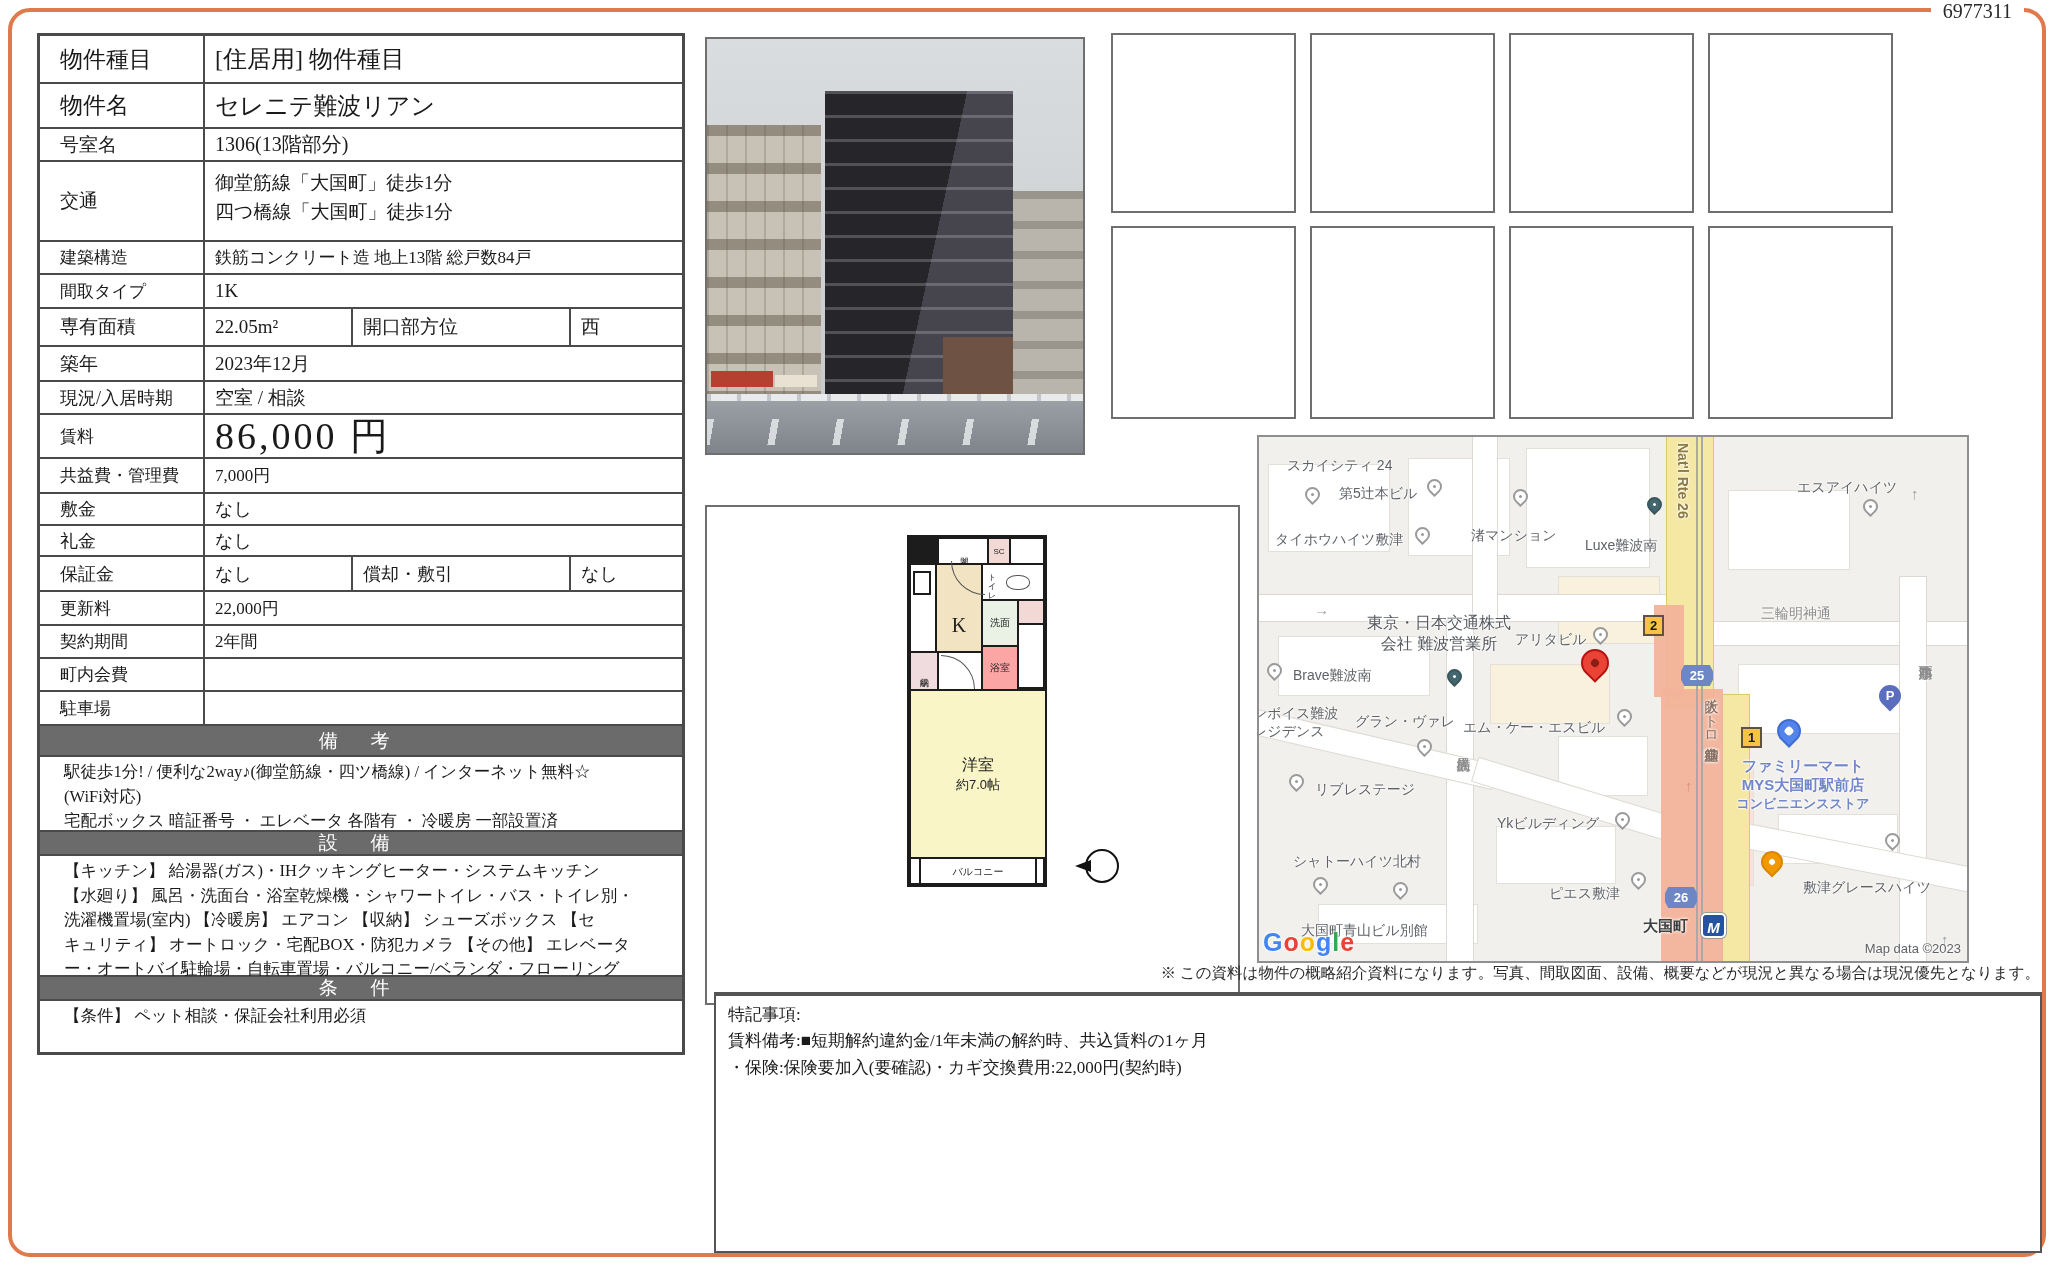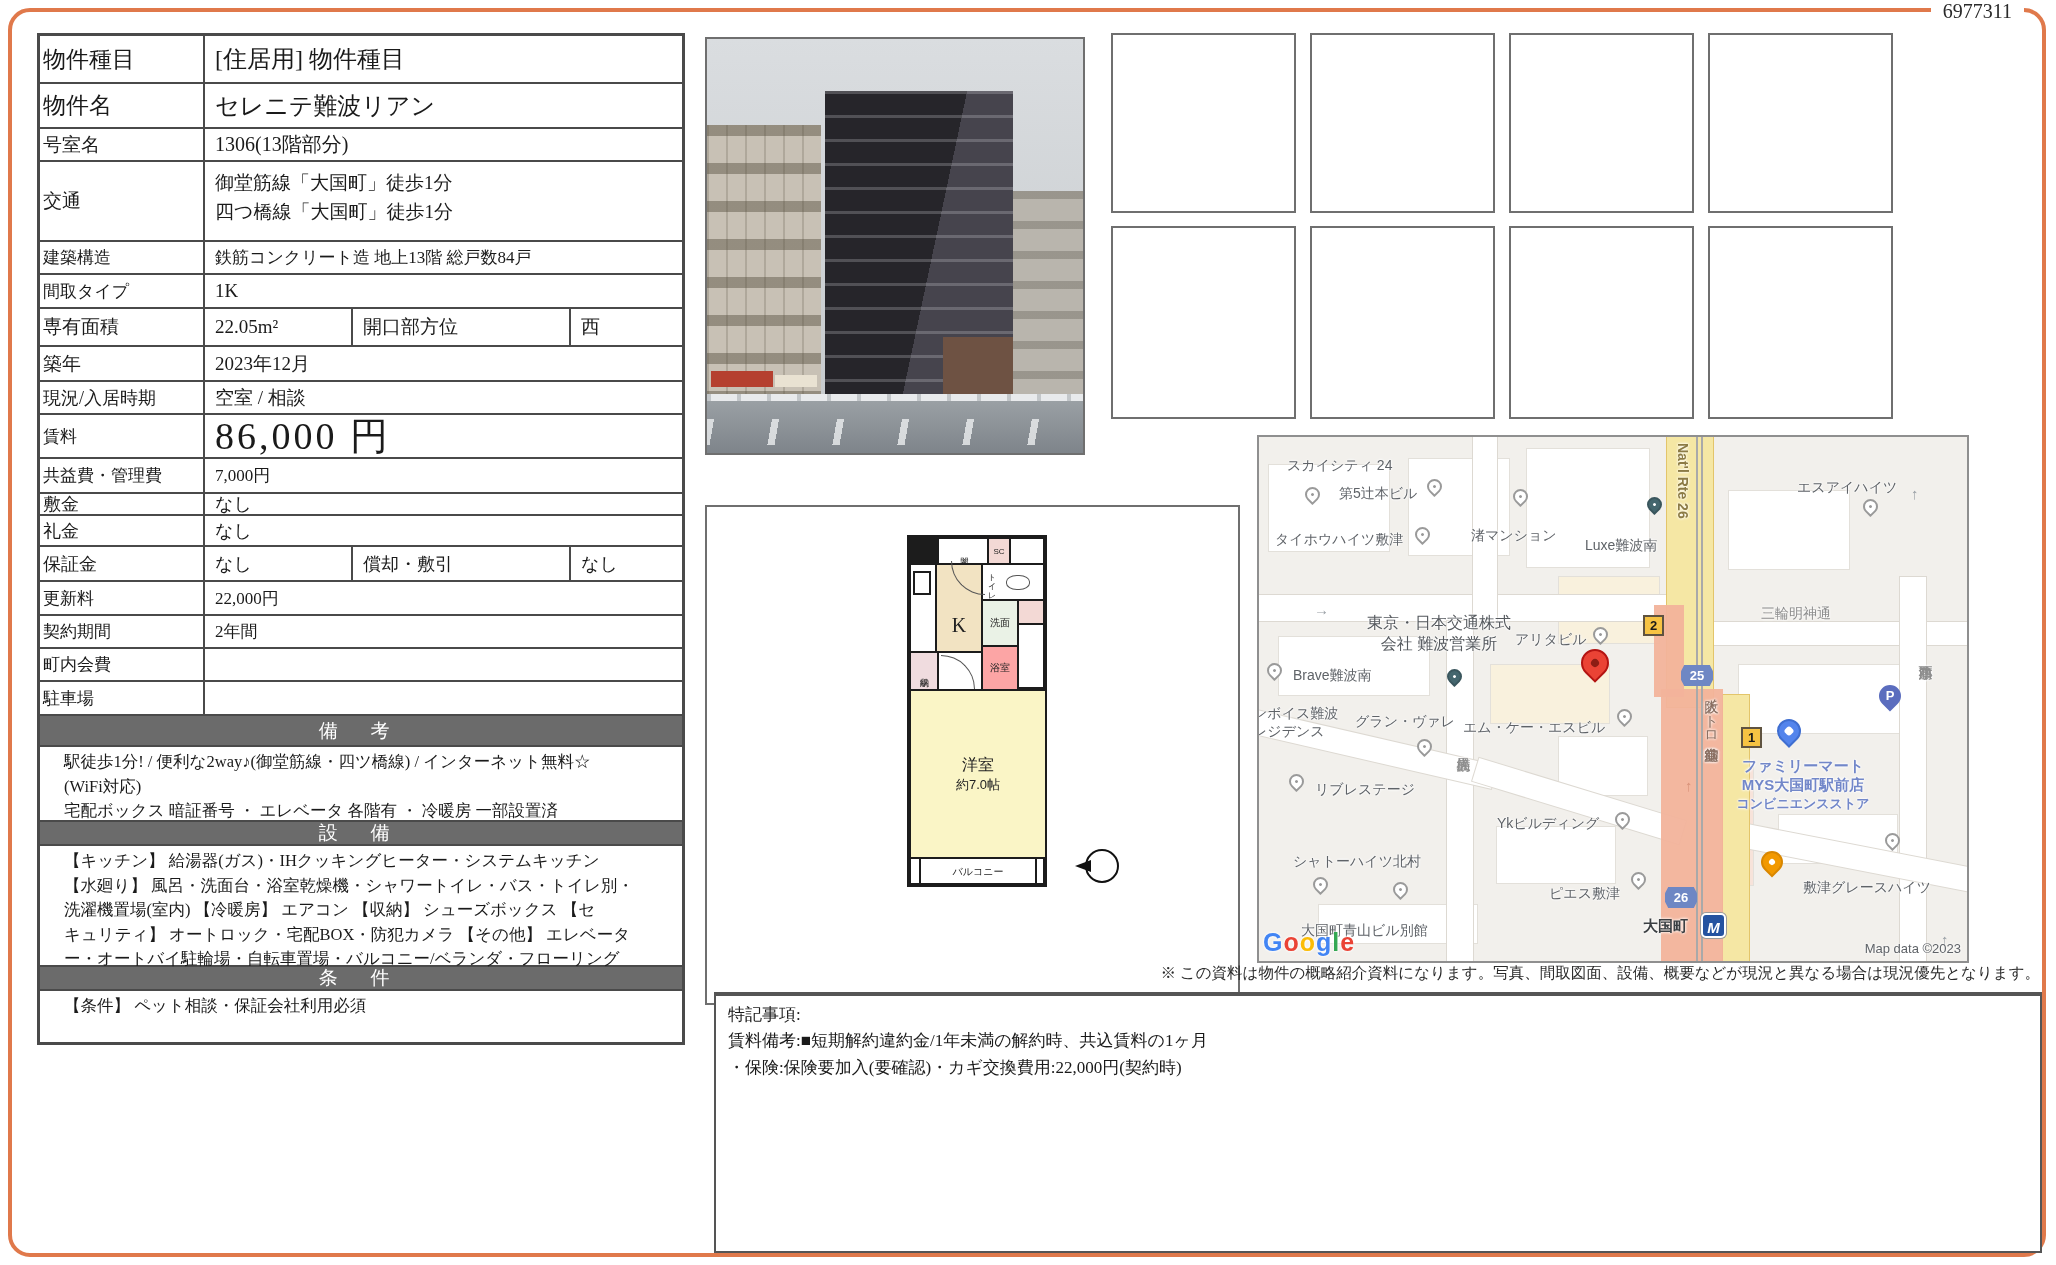--- a/index.html
+++ b/index.html
@@ -10,21 +10,21 @@
            border:4px solid #e0794b; border-radius:22px; pointer-events:none; }
   .doc-id { position:absolute; top:0px; right:32px; background:#fff; padding:0 12px;
             font-size:20px; color:#2a2a2a; z-index:5; }
 
   
   .spec { position:absolute; left:37px; top:33px; width:648px; border:3px solid #4a4a4a; background:#fff; }
   .spec > div { border-top:2px solid #4a4a4a; }
   .spec > div:first-child { border-top:none; }
   .row { display:flex; align-items:stretch; }
   .lbl { width:165px; border-right:2px solid #4a4a4a; display:flex; align-items:center;
-         padding-left:3px; font-size:17px; }
+         padding-left:20px; font-size:17px; }
   .val { flex:1; display:flex; align-items:center; padding-left:10px; font-size:17px; }
   .val1 { width:148px; border-right:2px solid #4a4a4a; display:flex; align-items:center; padding-left:10px; font-size:17px; }
   .lbl2 { width:218px; border-right:2px solid #4a4a4a; display:flex; align-items:center; padding-left:10px; font-size:18px; }
   .big-lbl { font-size:23px; }
   .big-val { font-size:24px; }
   .sec-head { background:#6b6b6b; color:#fff; text-align:center; font-size:19px;
               letter-spacing:14px; display:flex; align-items:center; justify-content:center; }
   .sec-body { padding:3px 24px; font-size:16.5px; line-height:24.5px; }
   .pre { white-space:pre-line; }
   .rent-val { font-size:38px; letter-spacing:3px; }
@@ -179,21 +179,21 @@
       <div class="val" style="font-size:19px">空室 / 相談</div>
     </div>
     <div class="row" style="height:44px">
       <div class="lbl">賃料</div>
       <div class="val rent-val">86,000 円</div>
     </div>
     <div class="row" style="height:35px">
       <div class="lbl">共益費・管理費</div>
       <div class="val">7,000円</div>
     </div>
-    <div class="row" style="height:22px">
+    <div class="row" style="height:32px">
       <div class="lbl" style="font-size:18px">敷金</div>
       <div class="val" style="font-size:18px">なし</div>
     </div>
     <div class="row" style="height:31px">
       <div class="lbl" style="font-size:18px">礼金</div>
       <div class="val" style="font-size:18px">なし</div>
     </div>
     <div class="row" style="height:35px">
       <div class="lbl" style="font-size:18px">保証金</div>
       <div class="val1" style="font-size:18px">なし</div>

